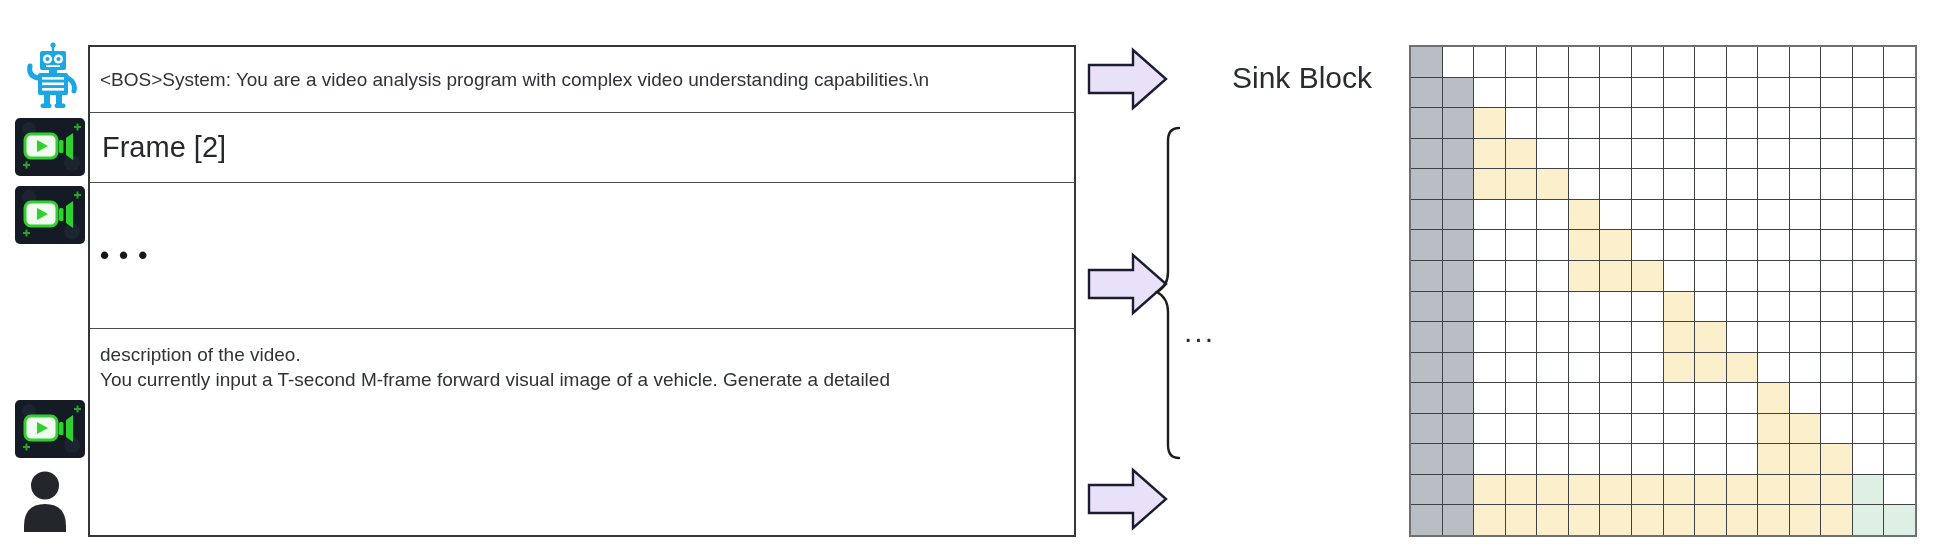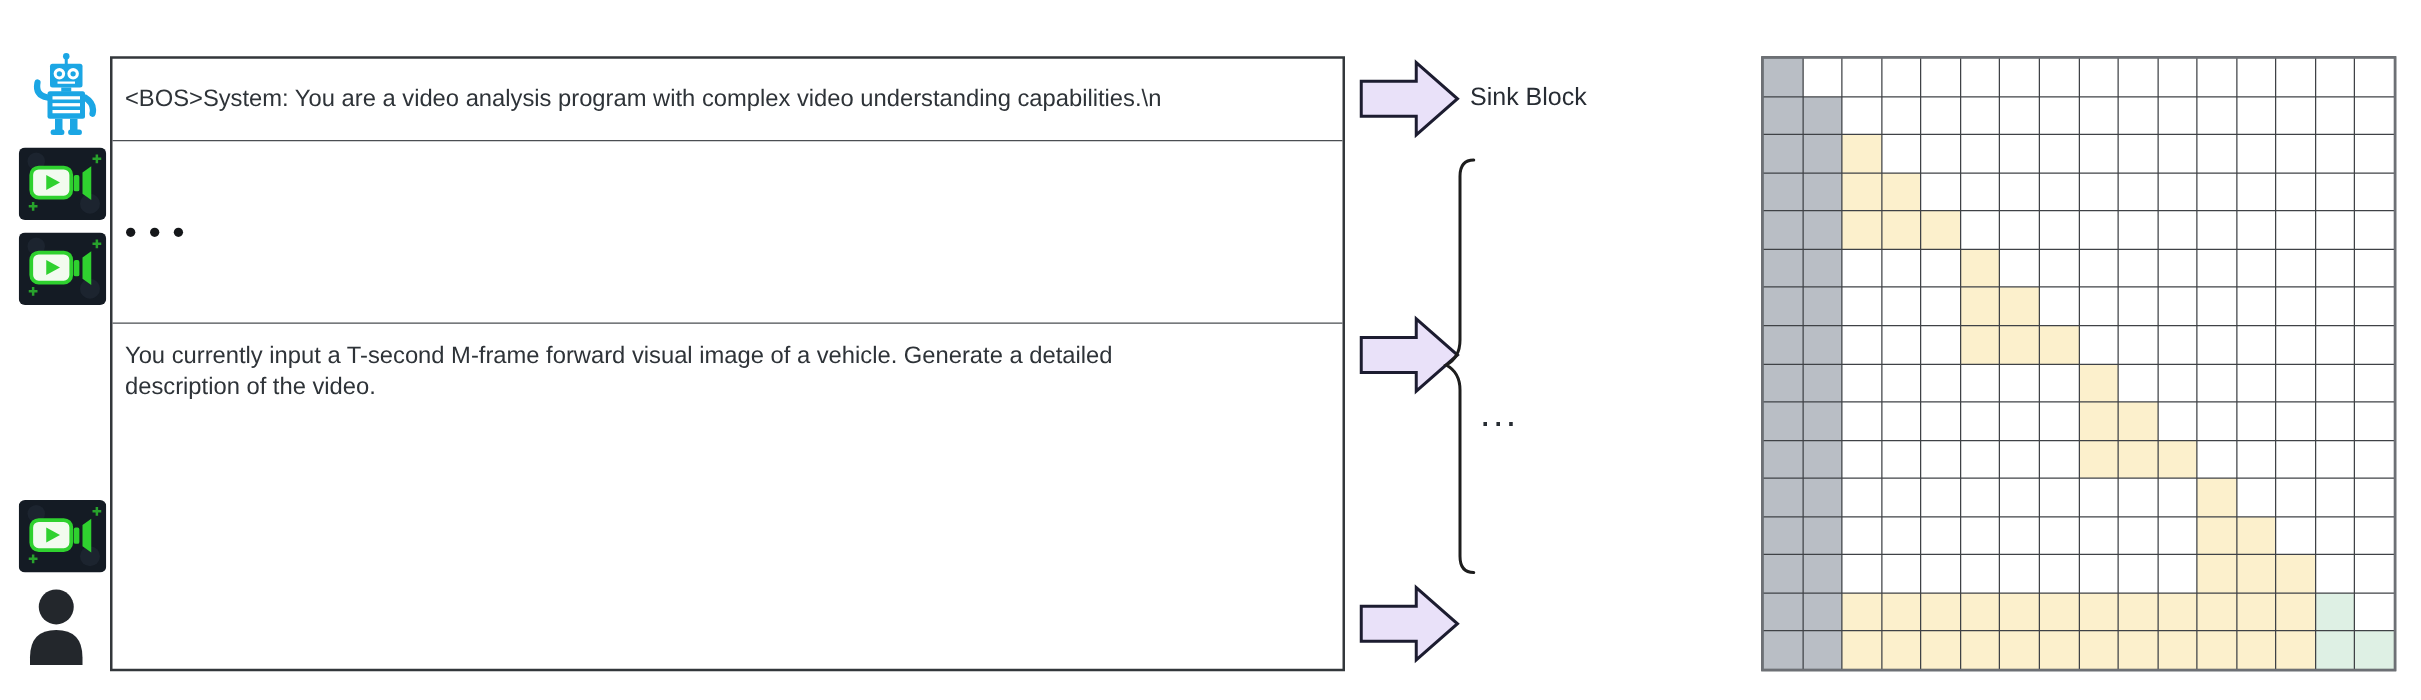--- a/index.html
+++ b/index.html
@@ -10,21 +10,21 @@
   .ptable{position:absolute;left:88px;top:45px;width:988px;height:492px;
           border:2px solid #33373b;box-sizing:border-box;background:#fff;}
   .prow{box-sizing:border-box;border-bottom:1.5px solid #4a4e52;display:flex;align-items:center;}
   .prow.last{border-bottom:none;}
   .row-small{font-size:19px;color:#2e3338;padding:0 14px 0 10px;line-height:25px;}
   .row-large{font-size:29px;color:#24292e;padding-left:12px;}
   .row-question{flex-direction:column;align-items:flex-start;justify-content:center;}
   .dots-row{font-size:26px;letter-spacing:10px;font-weight:700;color:#15171a;padding-left:10px;}
 
   
-  .blabel{position:absolute;left:1176px;font-size:20px;color:#272c33;line-height:40px;white-space:nowrap;}
+  .blabel{position:absolute;left:1232px;font-size:30px;color:#272c33;line-height:40px;white-space:nowrap;}
   .blabel-dots{font-size:30px;letter-spacing:2px;}
 
   
   .agrid{position:absolute;left:1409px;top:45px;width:508px;height:492px;box-sizing:border-box;
          border:2px solid #6d7075;background:#3f4246;display:grid;
          grid-template-columns:repeat(16,1fr);grid-auto-rows:1fr;gap:1px;}
   .agrid .cell{width:100%;height:100%;}
 
   svg{display:block;}
   .arrow polygon{stroke-width:2.4;stroke-linejoin:miter;}
@@ -93,26 +93,29 @@
 
   <svg class="abs" style="left:22px;top:470px" width="46" height="62" viewBox="0 0 46 62">
     <circle cx="23" cy="15.5" r="14" fill="var(--person-dark,#23272c)"></circle>
     <path d="M2 62 L2 56 Q2 34 23 34 Q44 34 44 56 L44 62 Z" fill="var(--person-dark,#23272c)"></path>
   </svg>
 
   <div class="ptable">
     <div class="prow row-small" style="height:66px">
       <span>&lt;BOS&gt;System: You are a video analysis program with complex video understanding capabilities.\n</span>
     </div>
+    <div class="prow row-large" style="height:70px">
+      <span>Frame [2]</span>
+    </div>
     <div class="prow dots-row" style="height:146px">
       <span>•••</span>
     </div>
     <div class="prow row-small row-question last" style="height:75px">
+      <div>description of the video.</div>
       <div>You currently input a T-second M-frame forward visual image of a vehicle. Generate a detailed</div>
-      <div>description of the video.</div>
     </div>
   </div>
 
   <svg class="abs arrow" style="left:1087px;top:47px" width="82" height="64" viewBox="0 0 82 64">
     <polygon points="2,18 46,18 46,3 79,32 46,61 46,46 2,46" style="fill: rgb(233, 225, 249); stroke: rgb(28, 28, 48);"></polygon>
   </svg>
   <svg class="abs arrow" style="left:1087px;top:252px" width="82" height="64" viewBox="0 0 82 64">
     <polygon points="2,18 46,18 46,3 79,32 46,61 46,46 2,46" style="fill: rgb(233, 225, 249); stroke: rgb(28, 28, 48);"></polygon>
   </svg>
   <svg class="abs arrow" style="left:1087px;top:467px" width="82" height="64" viewBox="0 0 82 64">

